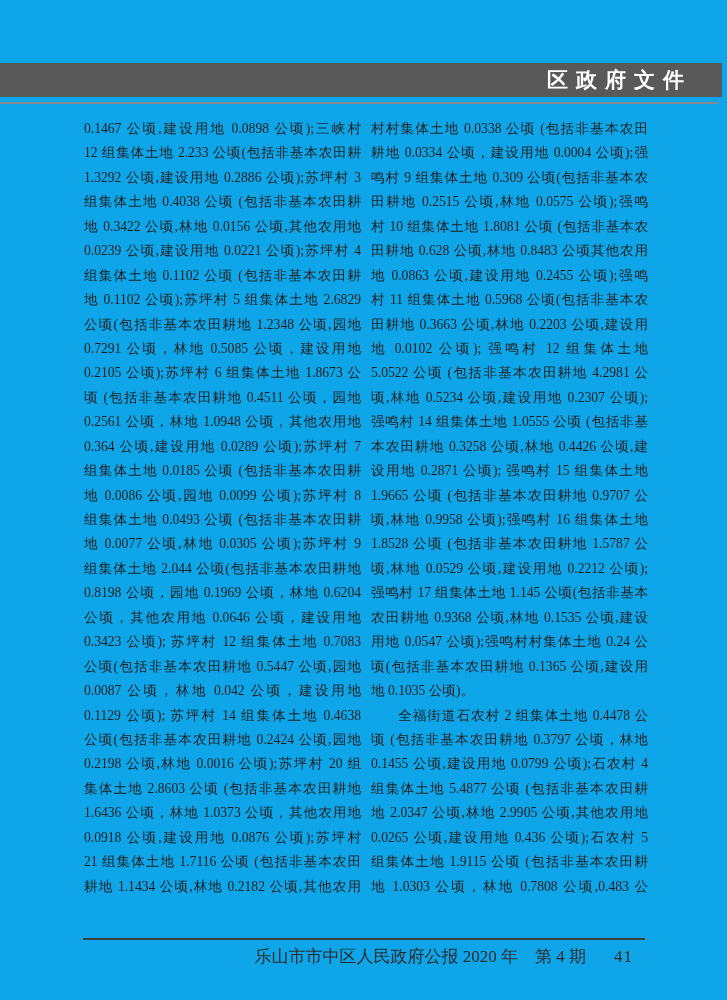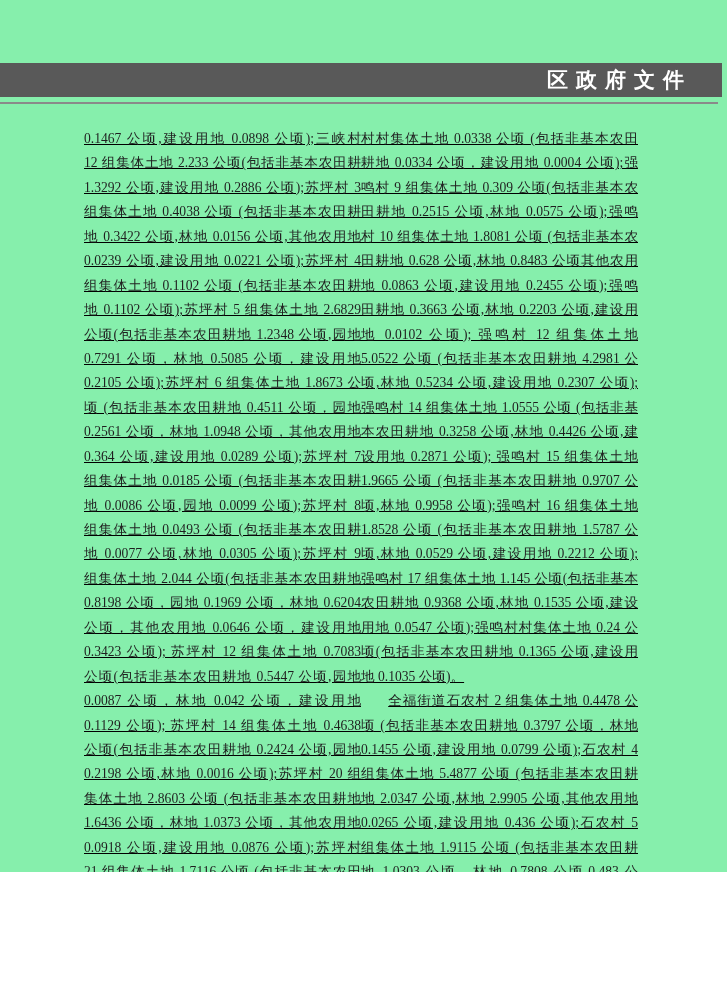--- a/index.html
+++ b/index.html
@@ -3,22 +3,22 @@
 <meta charset="utf-8">
 <style>
   html, body {
     margin: 0;
     padding: 0;
     background: #ffffff;
   }
   .page {
     position: relative;
     width: 727px;
-    height: 872px;
-    background: #86efac;
+    height: 1000px;
+    background: #0ea5e9;
     overflow: hidden;
     font-family: "Liberation Serif", "DejaVu Serif", serif;
   }
   .header-bar {
     position: absolute;
     left: 0;
     top: 63px;
     width: 722px;
     height: 34px;
     background: #595959;
@@ -40,25 +40,24 @@
     position: absolute;
     left: 0;
     top: 102px;
     width: 718px;
     height: 2px;
     background: #8a8a8a;
   }
   .body-area {
     position: absolute;
     left: 84px;
-    top: 127px;
+    top: 117px;
     width: 564px;
     display: flex;
-    justify-content: flex-start;
-    text-decoration: underline;
+    justify-content: space-between;
   }
   .col {
     width: 277px;
     color: #1f1f1f;
     font-size: 13.6px;
     line-height: 24.45px;
   }
   .line {
     height: 24.45px;
     text-align: justify;
@@ -146,20 +145,21 @@
       </div>
     <div class="col">
 
         <div class="line">村村集体土地 0.0338 公顷 (包括非基本农田</div>
         <div class="line">耕地 0.0334 公顷，建设用地 0.0004 公顷);强</div>
         <div class="line">鸣村 9 组集体土地 0.309 公顷(包括非基本农</div>
         <div class="line">田耕地 0.2515 公顷,林地 0.0575 公顷);强鸣</div>
         <div class="line">村 10 组集体土地 1.8081 公顷 (包括非基本农</div>
         <div class="line">田耕地 0.628 公顷,林地 0.8483 公顷其他农用</div>
         <div class="line">地 0.0863 公顷,建设用地 0.2455 公顷);强鸣</div>
+        <div class="line">村 11 组集体土地 0.5968 公顷(包括非基本农</div>
         <div class="line">田耕地 0.3663 公顷,林地 0.2203 公顷,建设用</div>
         <div class="line">地 0.0102 公顷); 强鸣村 12 组集体土地</div>
         <div class="line">5.0522 公顷 (包括非基本农田耕地 4.2981 公</div>
         <div class="line">顷,林地 0.5234 公顷,建设用地 0.2307 公顷);</div>
         <div class="line">强鸣村 14 组集体土地 1.0555 公顷 (包括非基</div>
         <div class="line">本农田耕地 0.3258 公顷,林地 0.4426 公顷,建</div>
         <div class="line">设用地 0.2871 公顷); 强鸣村 15 组集体土地</div>
         <div class="line">1.9665 公顷 (包括非基本农田耕地 0.9707 公</div>
         <div class="line">顷,林地 0.9958 公顷);强鸣村 16 组集体土地</div>
         <div class="line">1.8528 公顷 (包括非基本农田耕地 1.5787 公</div>

